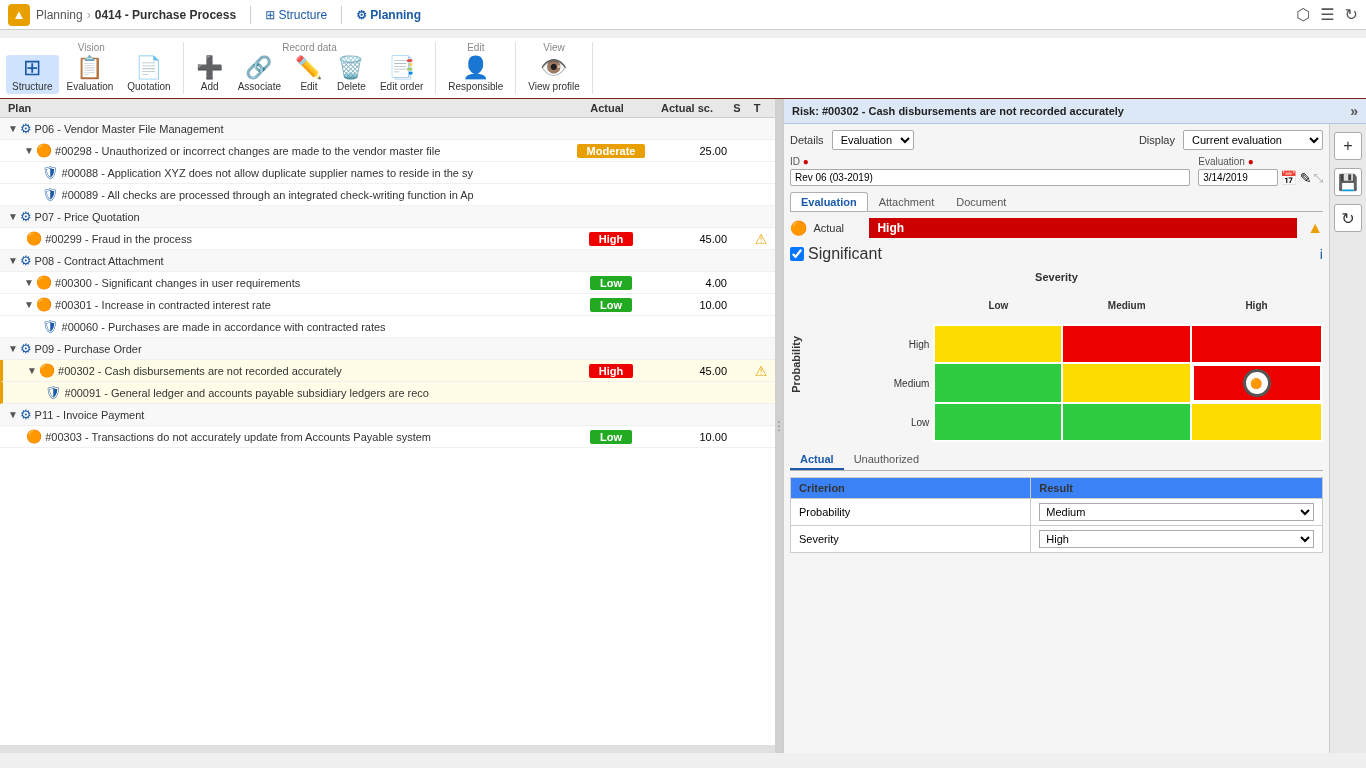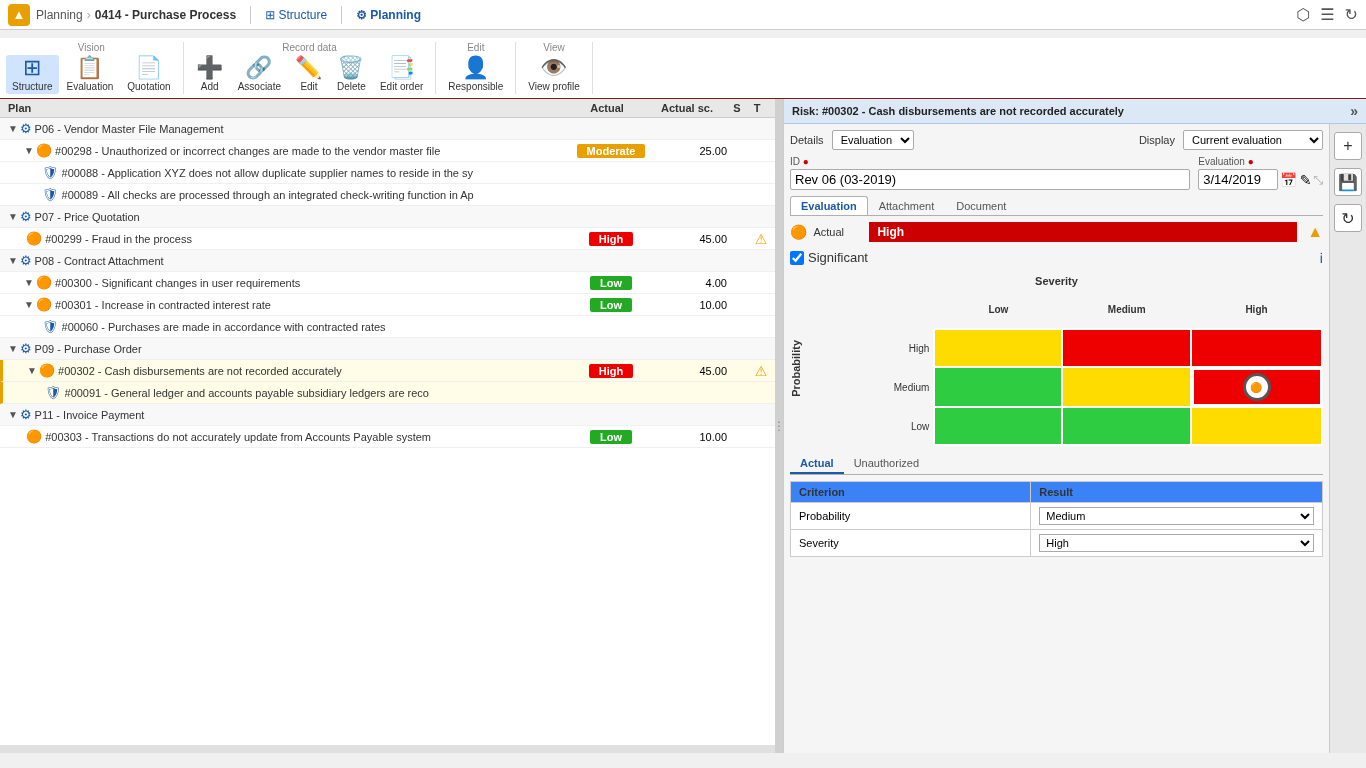--- a/index.html
+++ b/index.html
@@ -75,36 +75,36 @@
     
     .form-row { display: flex; align-items: center; gap: 8px; margin-bottom: 6px; }
     .form-row label { font-size: 11px; color: #333; white-space: nowrap; }
     .form-row select { font-size: 11px; padding: 2px 4px; border: 1px solid #aaa; border-radius: 2px; background: #fff; }
     .form-row .form-spacer { flex: 1; }
 
     .id-row { display: flex; gap: 8px; margin-bottom: 6px; }
     .id-group { display: flex; flex-direction: column; gap: 2px; }
     .id-group label { font-size: 10px; color: #555; }
     .id-group .field-req { color: #cc0000; }
-    .id-group input { font-size: 13px; border: 1px solid #aaa; border-radius: 2px; padding: 2px 4px; }
+    .id-group input { font-size: 10px; border: 1px solid #aaa; border-radius: 2px; padding: 2px 4px; }
     .id-group .date-row { display: flex; align-items: center; gap: 2px; }
 
     .tabs-row { display: flex; border-bottom: 1px solid #b0b0b0; margin-bottom: 6px; }
     .tab-item { padding: 3px 10px; font-size: 11px; cursor: pointer; border: 1px solid transparent; border-bottom: none; border-radius: 3px 3px 0 0; color: #555; }
     .tab-item.active { background: #fff; border-color: #b0b0b0; color: #1a5aa8; font-weight: bold; }
 
     
     .actual-row { display: flex; align-items: center; gap: 6px; margin-bottom: 6px; }
     .actual-row .actual-label { font-size: 11px; color: #333; width: 50px; }
     .actual-bar { flex: 1; background: #cc0000; color: #fff; font-weight: bold; font-size: 12px; padding: 3px 8px; display: flex; align-items: center; justify-content: flex-start; }
     .actual-warning { color: #e8a000; font-size: 16px; margin-left: 4px; }
 
     .significant-row { display: flex; align-items: center; gap: 4px; margin-bottom: 8px; }
     .significant-row input[type=checkbox] { width: 14px; height: 14px; }
-    .significant-row label { font-size: 13px; color: #333; }
+    .significant-row label { font-size: 16px; color: #333; }
     .info-icon { color: #1a5aa8; font-size: 14px; margin-left: auto; cursor: pointer; }
 
     
     .matrix-section { margin-bottom: 8px; }
     .matrix-title { text-align: center; font-size: 11px; font-weight: bold; margin-bottom: 4px; color: #333; }
     .matrix-container { display: flex; align-items: center; gap: 4px; }
     .matrix-label-vert { writing-mode: vertical-rl; transform: rotate(180deg); font-size: 11px; font-weight: bold; color: #333; text-align: center; }
     .matrix-table { border-collapse: collapse; }
     .matrix-table th { font-size: 10px; text-align: center; padding: 3px 6px; color: #333; }
     .matrix-table td { width: 130px; height: 38px; border: 2px solid #fff; }

